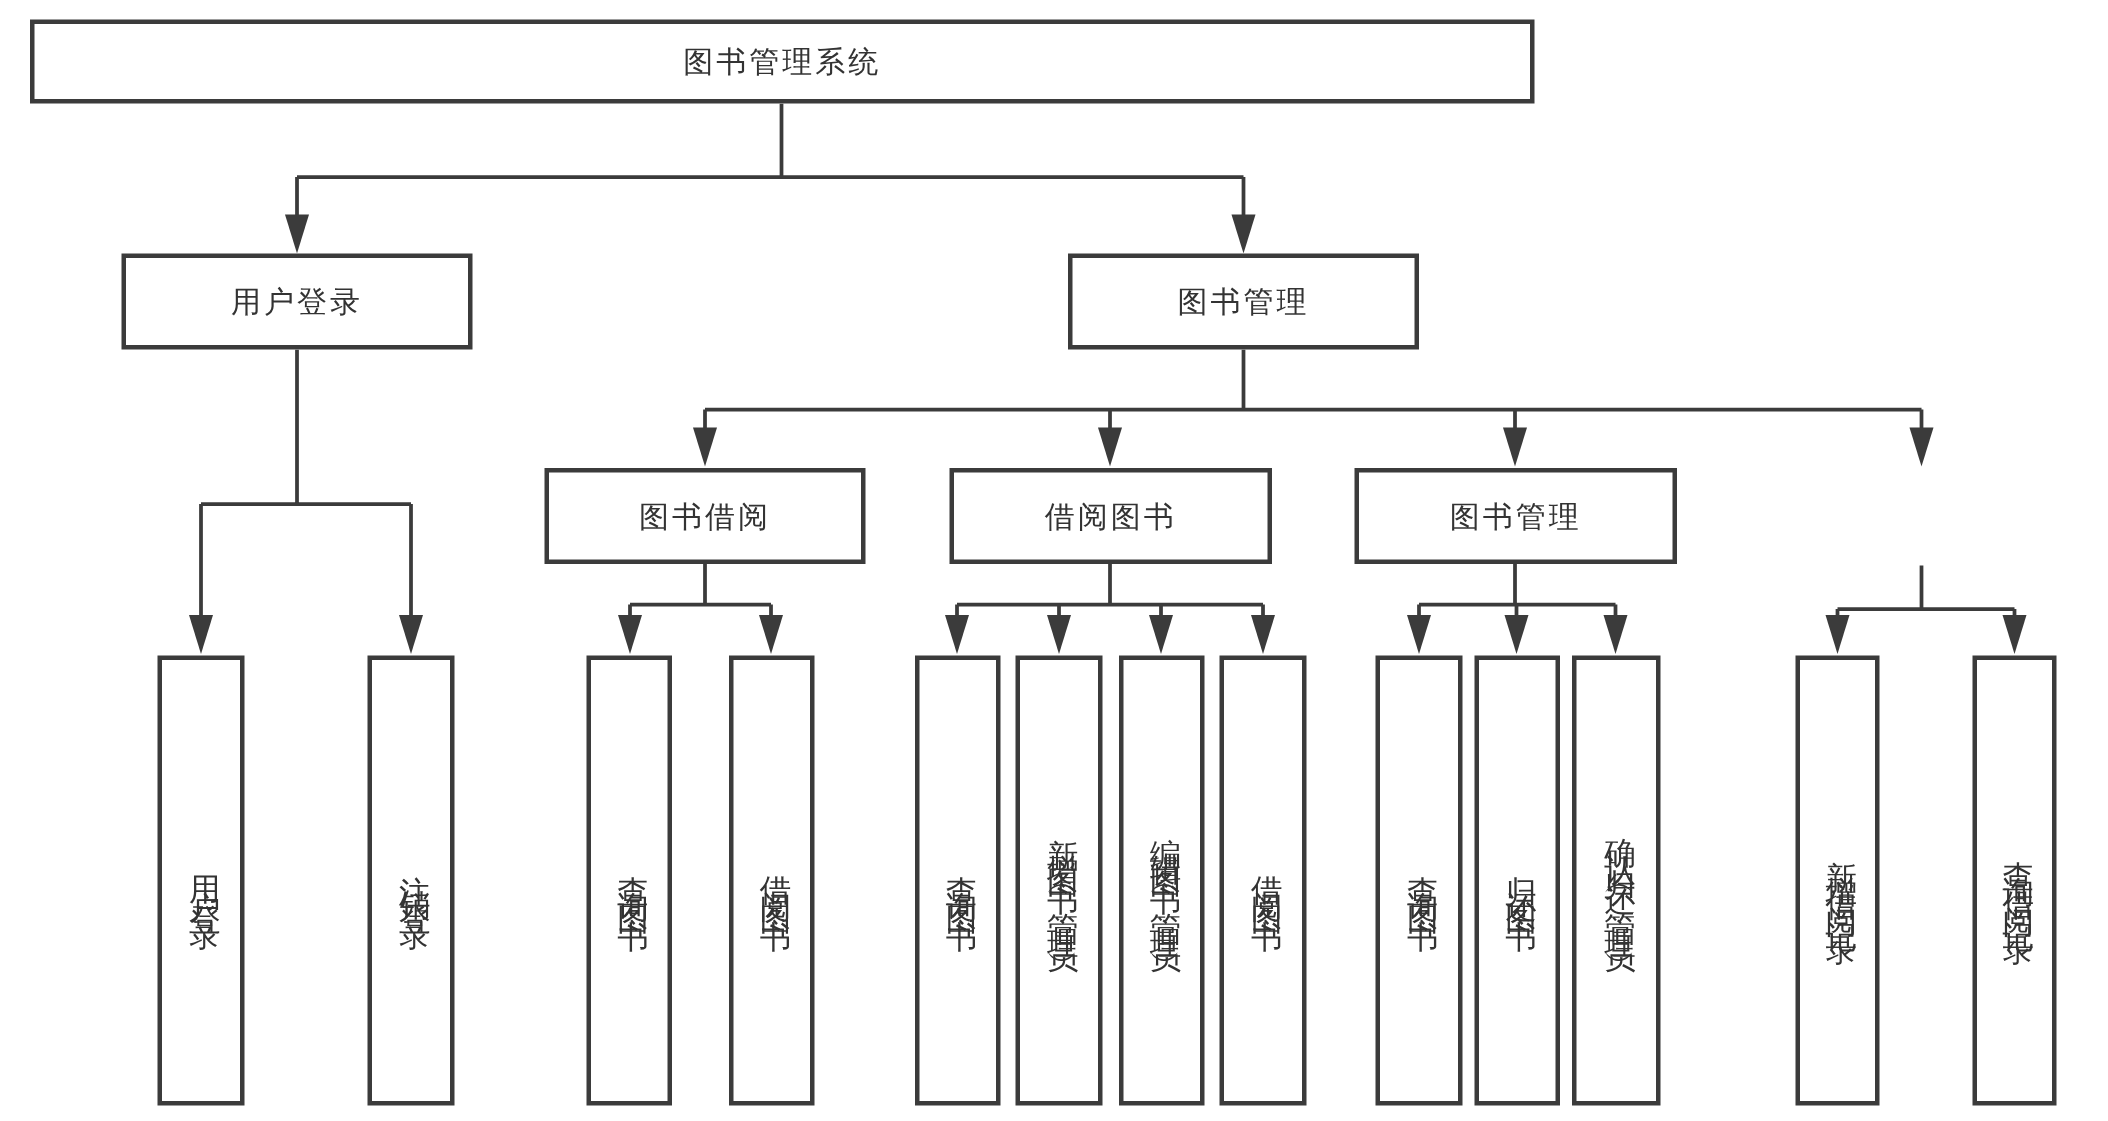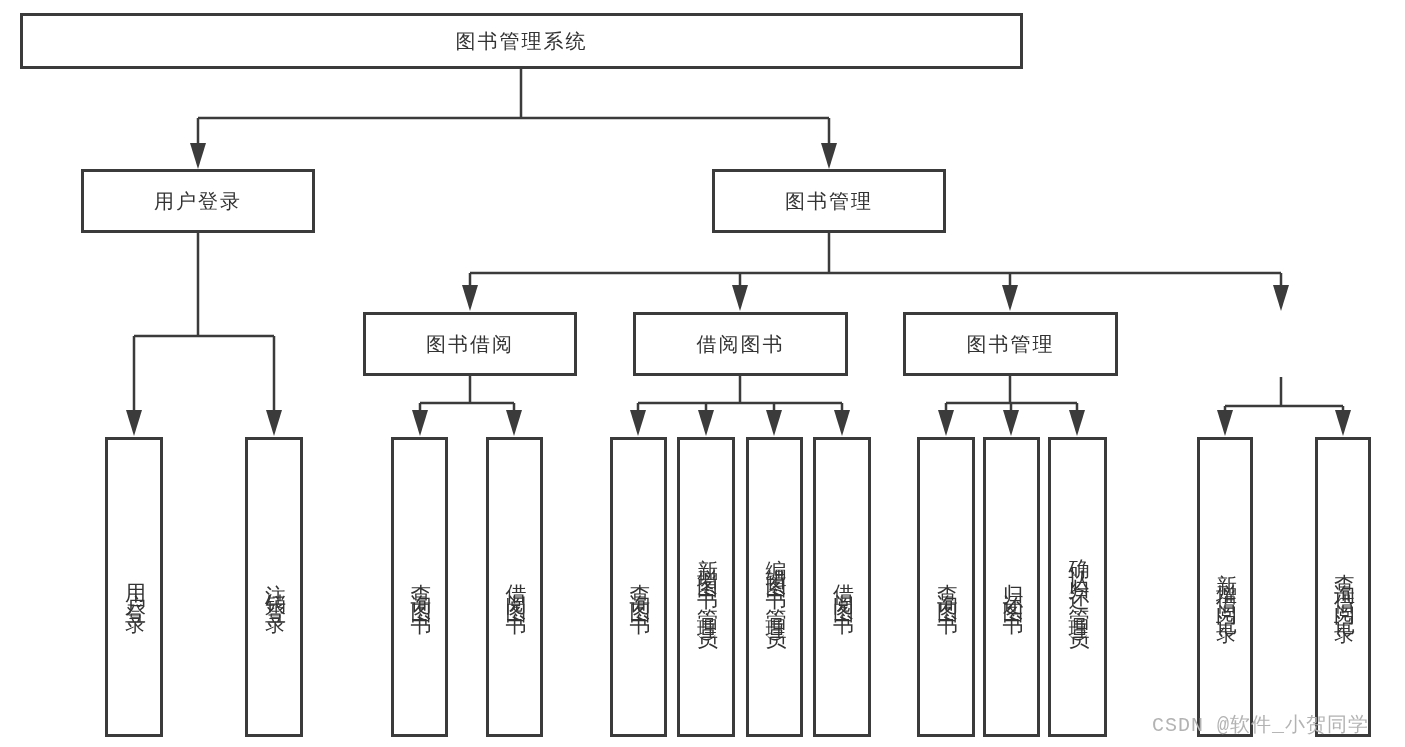--- a/index.html
+++ b/index.html
@@ -121,14 +121,13 @@
     <span class="vt">确认归还（管理员）</span>
   </div>
 
   <div class="node v" style="left:1197px;top:437px;width:56px;height:300px">
     <span class="vt">新增借阅记录</span>
   </div>
   <div class="node v" style="left:1315px;top:437px;width:56px;height:300px">
     <span class="vt">查询借阅记录</span>
   </div>
 
-  <div class="watermark">CSDN @软件_小贺同学</div>
 </div>
 
 </body></html>

